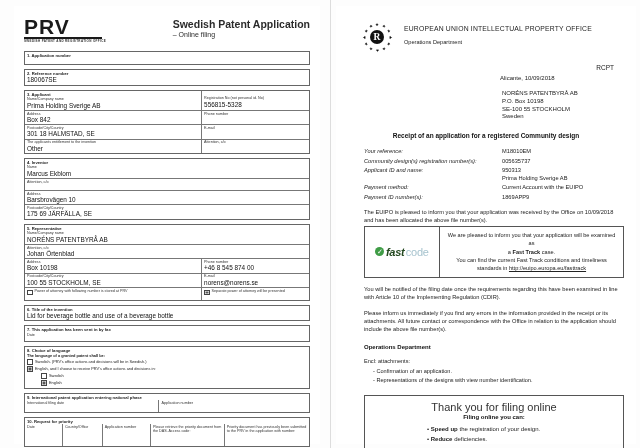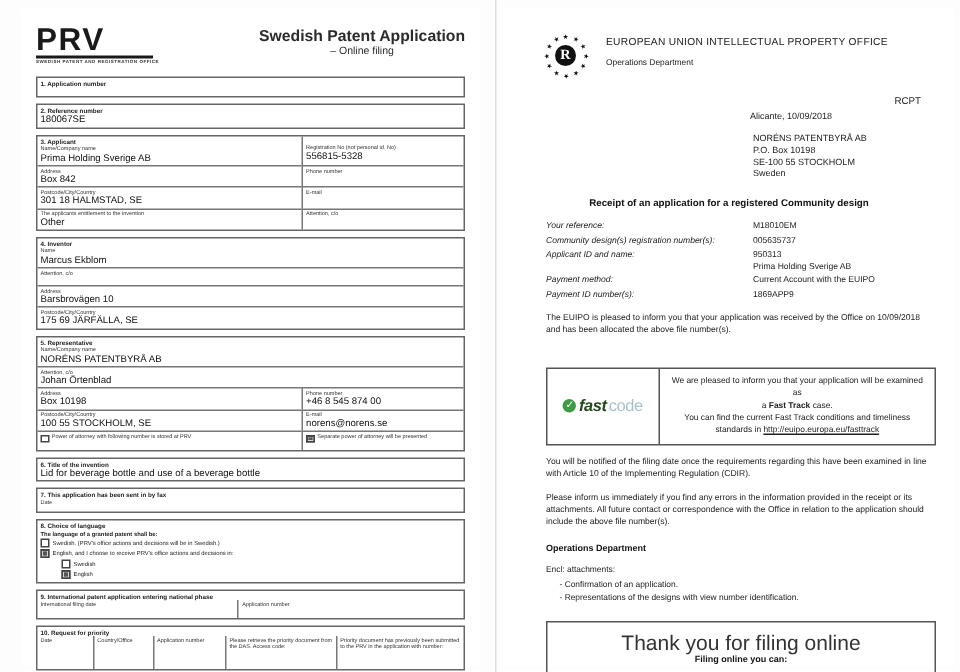--- a/index.html
+++ b/index.html
@@ -7,21 +7,21 @@
   .seam{position:absolute;left:330px;top:0;width:1px;height:448px;background:#ddd;}
   .page{position:absolute;top:6px;background:#fff;}
   #page-left{left:14px;width:306px;height:438px;}
   #page-right{left:336px;width:300px;height:438px;}
 
   
   .prv-header{display:flex;justify-content:space-between;align-items:flex-start;margin:12px 10px 8px 10px;}
   .prv-logo{width:78px;}
   .prv-logo-text{font-family:Liberation Sans, sans-serif;font-weight:bold;font-size:21px;line-height:0.85;letter-spacing:1px;color:#1a1a1a;}
   .prv-logo-sub{font-size:3px;font-weight:bold;letter-spacing:0.35px;color:#333;border-top:2.5px solid #1a1a1a;margin-top:1px;padding-top:0.5px;white-space:nowrap;}
-  .doc-titles{text-align:center;}
+  .doc-titles{text-align:left;}
   .doc-title{font-size:10.5px;font-weight:bold;color:#2b2b2b;}
   .doc-subtitle{font-size:7px;color:#2b2b2b;margin-top:1px;}
   .box{border:1px solid #666;margin:0 10px 4px 10px;background:#fff;}
   .hd{font-weight:bold;font-size:4.2px;padding:1px 2px 0 2px;color:#222;}
   .lbl{font-size:3.7px;color:#333;padding:0.5px 2px 0 2px;line-height:1.2;}
   .val{font-size:6.4px;color:#111;padding:0 2px 1px 2px;min-height:7px;line-height:1.15;}
   .grid2{display:grid;grid-template-columns:62% 38%;}
   .grid2b{display:grid;grid-template-columns:47% 53%;}
   .grid5{display:grid;grid-template-columns:13% 14% 17% 26% 30%;}
   .bt{border-top:1px solid #777;}
@@ -51,33 +51,33 @@
   .dept{font-size:5.6px;color:#222;margin-top:7px;}
   .rcpt{text-align:right;margin:10px 22px 0 0;font-size:6.5px;color:#222;}
   .dateline{margin:4px 0 0 164px;font-size:6px;color:#222;}
   .addr{margin:9px 0 0 166px;font-size:6px;line-height:1.3;color:#222;}
   .eu-title{text-align:center;font-weight:bold;font-size:6.5px;margin-top:11px;color:#111;}
   .fields{margin:9px 12px 0 28px;}
   .frow{display:flex;margin-bottom:2.5px;}
   .flab{font-style:italic;font-size:5.7px;width:138px;flex:none;color:#222;}
   .fval{font-size:5.7px;color:#222;line-height:1.25;}
   .para{margin:8px 12px 0 28px;font-size:5.7px;line-height:1.4;color:#222;}
-  .ftbox{margin:20px 12px 0 28px;border:1px solid #555;display:flex;}
+  .ftbox{margin:1px 12px 0 28px;border:1px solid #555;display:flex;}
   .ftlogo{width:74px;flex:none;border-right:1px solid #555;display:flex;align-items:center;justify-content:center;gap:1.5px;}
   .ftcheck{width:9px;height:9px;border-radius:50%;background:#3f9c46;color:#fff;font-size:7px;line-height:9.5px;text-align:center;flex:none;}
   .ftcheck::before{content:"✓";}
   .ftfast{font-weight:bold;font-style:italic;font-size:11px;color:#23481f;letter-spacing:-0.3px;}
   .fttrack{font-size:11px;color:#a6c3ce;letter-spacing:-0.3px;}
   .fttext{flex:1;text-align:center;font-size:5.6px;line-height:1.5;padding:4px 6px;color:#222;}
   .ftlink{color:#222;text-decoration:underline;}
   .deptsig{margin:10px 0 0 28px;font-weight:bold;font-size:6px;color:#111;}
   .encl{margin:7px 0 0 28px;font-size:5.6px;color:#222;line-height:1.75;}
   .encl-item{margin-left:9px;}
   .thanksbox{margin:9px 12px 0 28px;border:1px solid #555;padding:5px 0 7px 0;}
-  .thanks-title{text-align:center;font-size:14px;color:#333;}
+  .thanks-title{text-align:center;font-size:11px;color:#333;}
   .thanks-sub{text-align:center;font-weight:bold;font-size:6px;color:#111;margin-top:1px;}
   .thanks-bullets{margin:4px 0 0 62px;font-size:6px;line-height:1.7;color:#222;}
   .bullet::before{content:"• ";}
   b{font-weight:bold;}
 </style>
 </head>
 <body>
 
 <div class="seam"></div>
 

